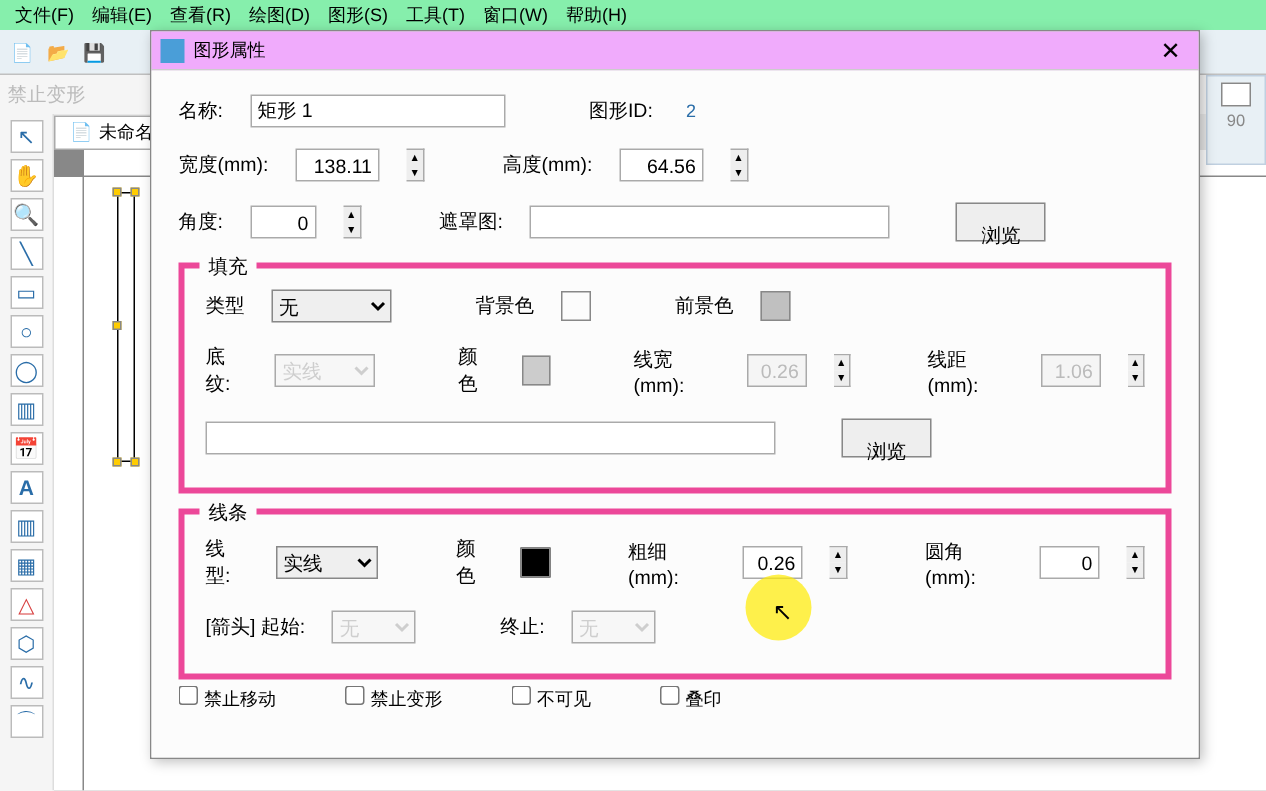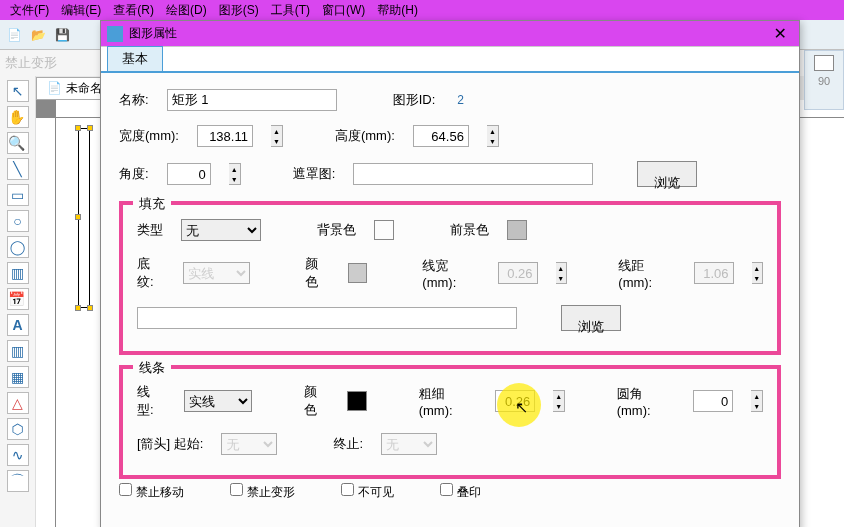--- a/index.html
+++ b/index.html
@@ -1,39 +1,39 @@
 <!DOCTYPE html>
 <html><head>
   <meta charset="utf-8">
   <style>
     * { box-sizing: border-box; margin: 0; padding: 0; }
     body { font-family: "Microsoft YaHei", sans-serif; font-size: 12px; background: #f0f0f0; width: 844px; height: 527px; overflow: hidden; position: relative; }
     
-    .menubar { background: #d946ef; height: 20px; display: flex; align-items: center; padding: 0 5px; gap: 2px; }
+    .menubar { background: #86efac; height: 20px; display: flex; align-items: center; padding: 0 5px; gap: 2px; }
     .menubar span { padding: 2px 5px; }
     
     .toolbar-top { background: #e8f0f5; height: 30px; display: flex; align-items: center; padding: 0 5px; gap: 4px; border-bottom: 1px solid #c0c0c0; }
     .toolbar-top .btn { width: 20px; height: 20px; border: 1px solid transparent; display: inline-flex; align-items: center; justify-content: center; background: transparent; }
     
     .fontbar { background: #f5f5f5; height: 26px; padding: 0 5px; display: flex; align-items: center; color: #bbb; font-size: 13px; }
     
     .left-tools { position: absolute; left: 0; top: 76px; width: 36px; background: #f5f5f5; border-right: 1px solid #ddd; height: 451px; display: flex; flex-direction: column; gap: 4px; padding-top: 4px; align-items: center; }
     .tool-btn { width: 22px; height: 22px; border: 1px solid #bbb; background: #fff; display: flex; align-items: center; justify-content: center; font-size: 14px; color: #2a6da8; cursor: pointer; }
     
     .doc-area { position: absolute; left: 36px; top: 76px; right: 0; bottom: 0; background: #888; }
     .tab-header { background: #e8e8e8; height: 24px; display: flex; align-items: center; }
     .tab-active { background: #fff; padding: 2px 10px; border: 1px solid #aaa; display: flex; align-items: center; gap: 4px; }
     .ruler-h { position: absolute; top: 24px; left: 20px; right: 0; height: 18px; background: #fff; border-bottom: 1px solid #888; }
     .ruler-v { position: absolute; top: 42px; left: 0; width: 20px; bottom: 0; background: #fff; border-right: 1px solid #888; }
     .canvas { position: absolute; left: 20px; top: 42px; right: 0; bottom: 0; background: #fff; }
     .shape-rect { position: absolute; left: 22px; top: 10px; width: 12px; height: 180px; border: 1px solid #000; }
     .handle { width: 6px; height: 6px; background: #ffcc00; border: 1px solid #888; position: absolute; }
     
     .dialog { position: absolute; left: 100px; top: 20px; width: 700px; background: #f4f4f4; border: 1px solid #888; box-shadow: 2px 2px 8px rgba(0,0,0,0.25); z-index: 100; }
-    .dialog-title { background: #d946ef; height: 26px; display: flex; align-items: center; padding: 0 6px; border-bottom: 1px solid #ccc; }
+    .dialog-title { background: #f0abfc; height: 26px; display: flex; align-items: center; padding: 0 6px; border-bottom: 1px solid #ccc; }
     .dialog-icon { width: 16px; height: 16px; background: #4a9ed8; margin-right: 6px; }
     .close-x { margin-left: auto; font-size: 16px; cursor: pointer; padding: 0 6px; }
     .tabs-row { background: #fff; padding-left: 6px; height: 26px; display: flex; align-items: flex-end; border-bottom: 2px solid #4a9ed8; }
     .tab-btn { background: #ddeef8; border: 1px solid #4a9ed8; border-bottom: none; padding: 3px 14px; font-size: 13px; cursor: pointer; }
     .dialog-body { padding: 16px 18px; background: #fcfcfc; }
     .row { display: flex; align-items: center; margin-bottom: 14px; gap: 18px; }
     .lbl { font-size: 13px; }
     .tinput { border: 1px solid #aaa; height: 22px; padding: 0 4px; font-size: 13px; }
     .ninput { border: 1px solid #aaa; height: 22px; width: 56px; text-align: right; padding-right: 4px; font-size: 13px; }
     .spinner { width: 12px; height: 22px; border: 1px solid #aaa; border-left: none; display: flex; flex-direction: column; }
@@ -117,23 +117,20 @@
   <div class="thumb"></div>
   <div style="font-size:11px;color:#888">90</div>
 </div>
 
 <div class="dialog">
   <div class="dialog-title">
     <span class="dialog-icon"></span>
     <span>图形属性</span>
     <span class="close-x">✕</span>
   </div>
-  <div class="tabs-row">
-    <div class="tab-btn">基本</div>
-  </div>
   <div class="dialog-body">
 
     <div class="row">
       <span class="lbl">名称:</span>
       <input class="tinput" style="width: 170px;" value="矩形 1">
       <span style="width:20px"></span>
       <span class="lbl">图形ID:</span>
       <span style="color:#2a6da8;margin-left:4px">2</span>
     </div>
 

